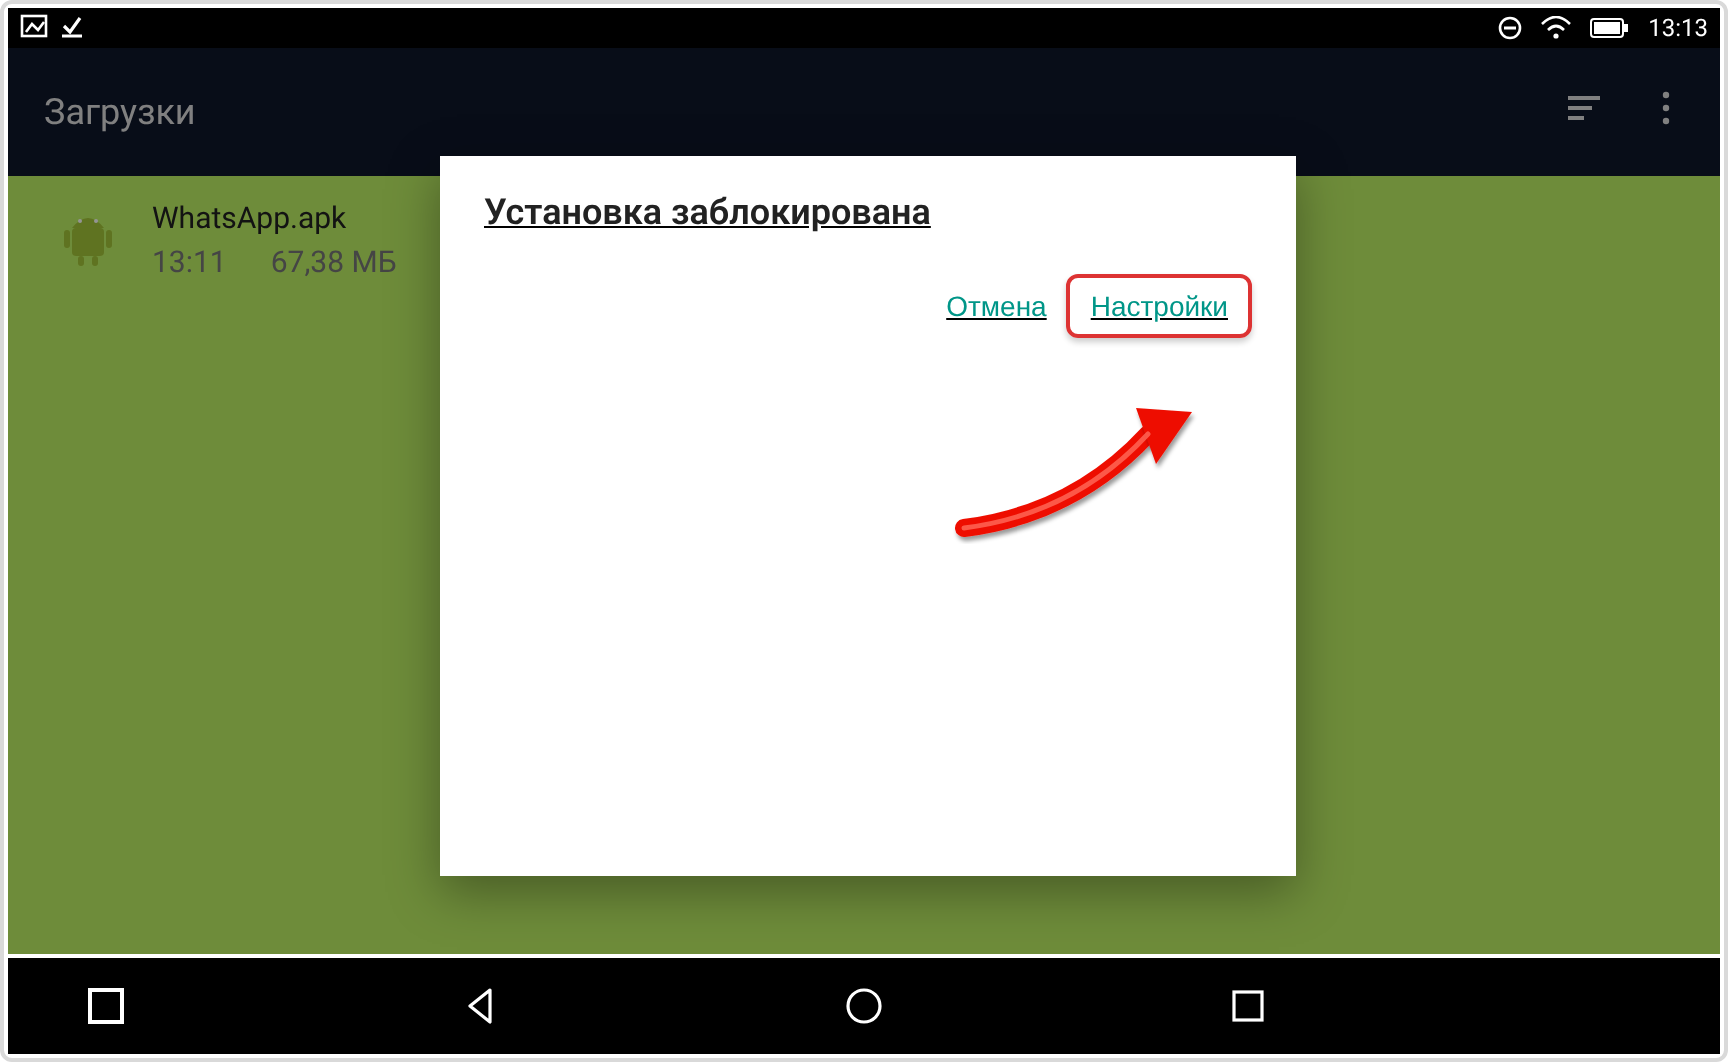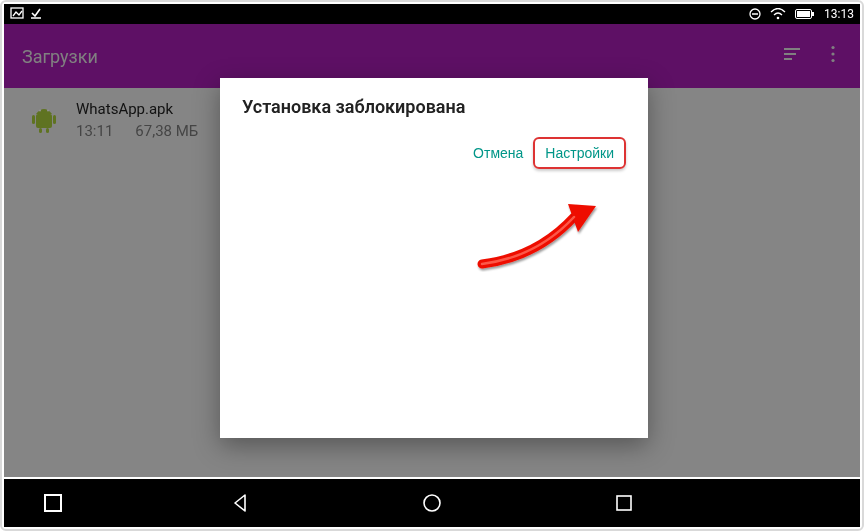--- a/index.html
+++ b/index.html
@@ -32,34 +32,34 @@
     padding: 0 6px;
   }
   .sb-left { display: flex; gap: 6px; align-items: center; }
   .sb-right { display: flex; gap: 9px; align-items: center; }
   .sb-right svg { display: block; }
   
   .app-toolbar {
     position: absolute;
     top: 22px; left: 2px; right: 2px;
     height: 64px;
-    background: #a21caf;
+    background: #0f172a;
     display: flex;
     align-items: center;
     padding: 0 18px;
     color: #eee;
   }
   .app-title { font-size: 18px; color: #ddd; flex: 1; }
   .toolbar-actions { display: flex; gap: 28px; align-items: center; margin-right:6px; }
   
   .content {
     position: absolute;
     top: 86px; left: 2px; right: 2px;
     bottom: 52px;
-    background: #e5e5e5;
+    background: #bef264;
   }
   .file-row {
     display: flex;
     align-items: center;
     gap: 18px;
     padding: 12px 26px 12px 26px;
     color: #555;
   }
   .file-name { font-size: 15px; color: #222; }
   .file-meta { font-size: 15px; color: #777; margin-top: 4px; display:flex; gap: 22px;}
@@ -70,20 +70,21 @@
     background: rgba(0,0,0,0.42);
   }
   
   .dialog {
     position: absolute;
     top: 76px; left: 218px;
     width: 428px; height: 360px;
     background: #fff;
     box-shadow: 0 8px 24px rgba(0,0,0,0.35);
     padding: 18px 22px 14px 22px;
+    text-decoration: underline;
   }
   .dialog-title { font-size: 18px; font-weight: 600; color: #222; margin-bottom: 12px; }
   .dialog-msg { font-size: 14.5px; color: #444; line-height: 1.4; }
   .dialog-actions {
     display: flex;
     justify-content: flex-end;
     gap: 0;
     margin-top: 20px;
     align-items: center;
   }

